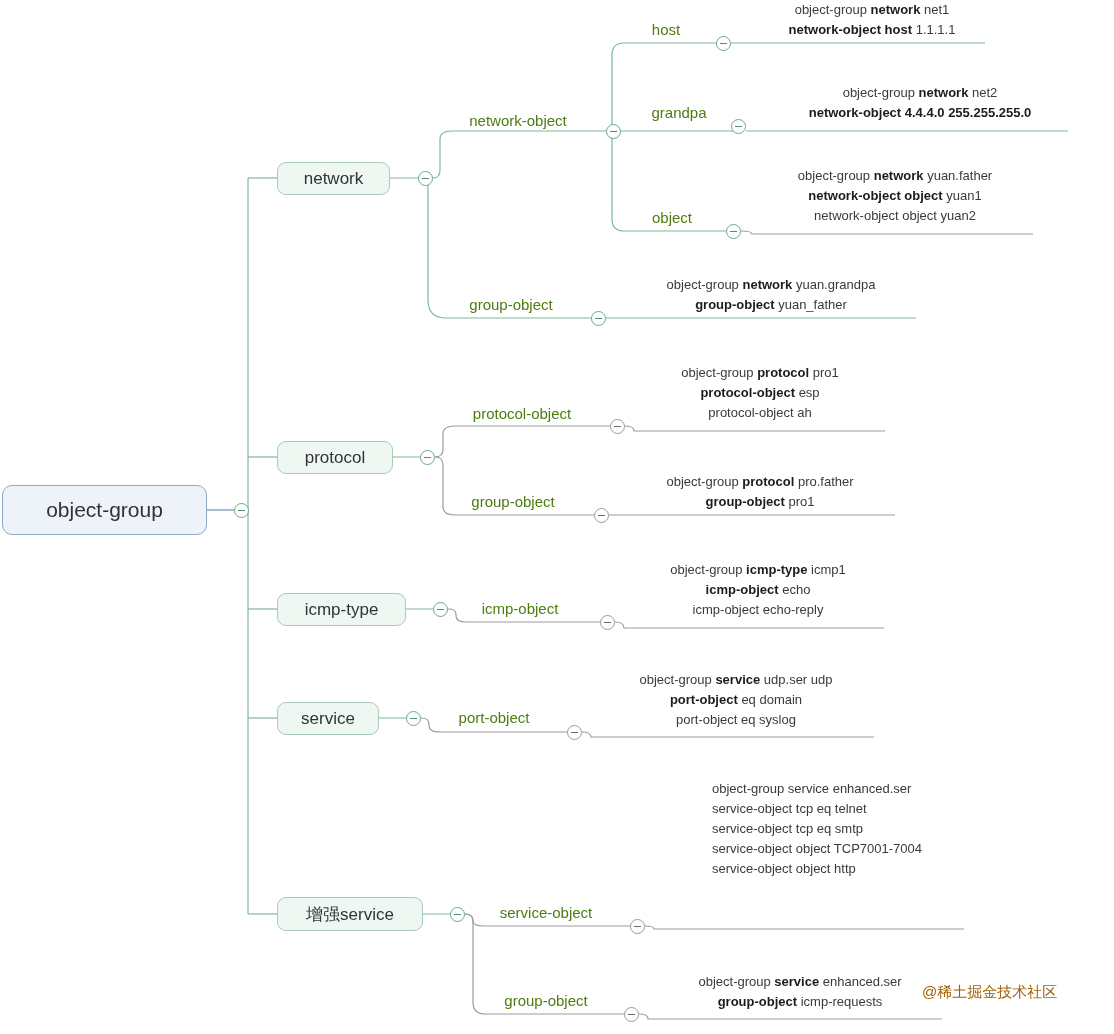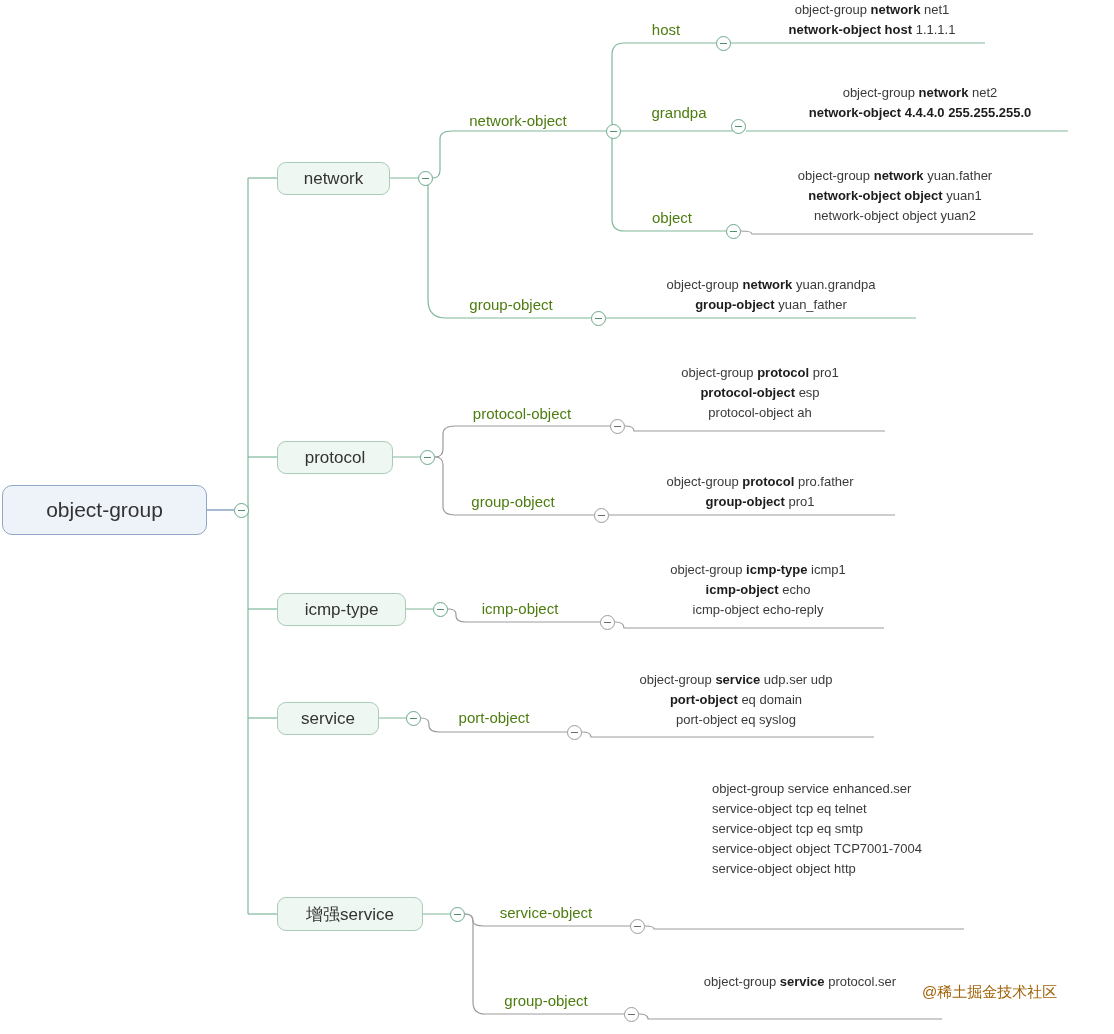--- a/index.html
+++ b/index.html
@@ -275,18 +275,19 @@
 
   <div class="leaf leftal" style="left:817px; top:779px;">
       <span class="ln"><span>object-group service enhanced.ser</span></span>
       <span class="ln"><span>   service-object tcp eq telnet</span></span>
       <span class="ln"><span>   service-object tcp eq smtp</span></span>
       <span class="ln"><span>   service-object object TCP7001-7004</span></span>
       <span class="ln"><span>   service-object object http</span></span>
     </div>
 
   <div class="leaf" style="left:800px; top:972px;">
-      <span class="ln"><span>object-group </span><span class="b">service</span><span> protocol.ser</span></span>
+      <span class="ln"><span>object-group </span><span class="b">service</span><span> enhanced.ser</span></span>
+      <span class="ln"><span class="b">group-object</span><span> icmp-requests</span></span>
     </div>
 
   <div class="watermark" style="left:922px; top:983px;">@稀土掘金技术社区</div>
 
 </div>
 
 </body></html>

